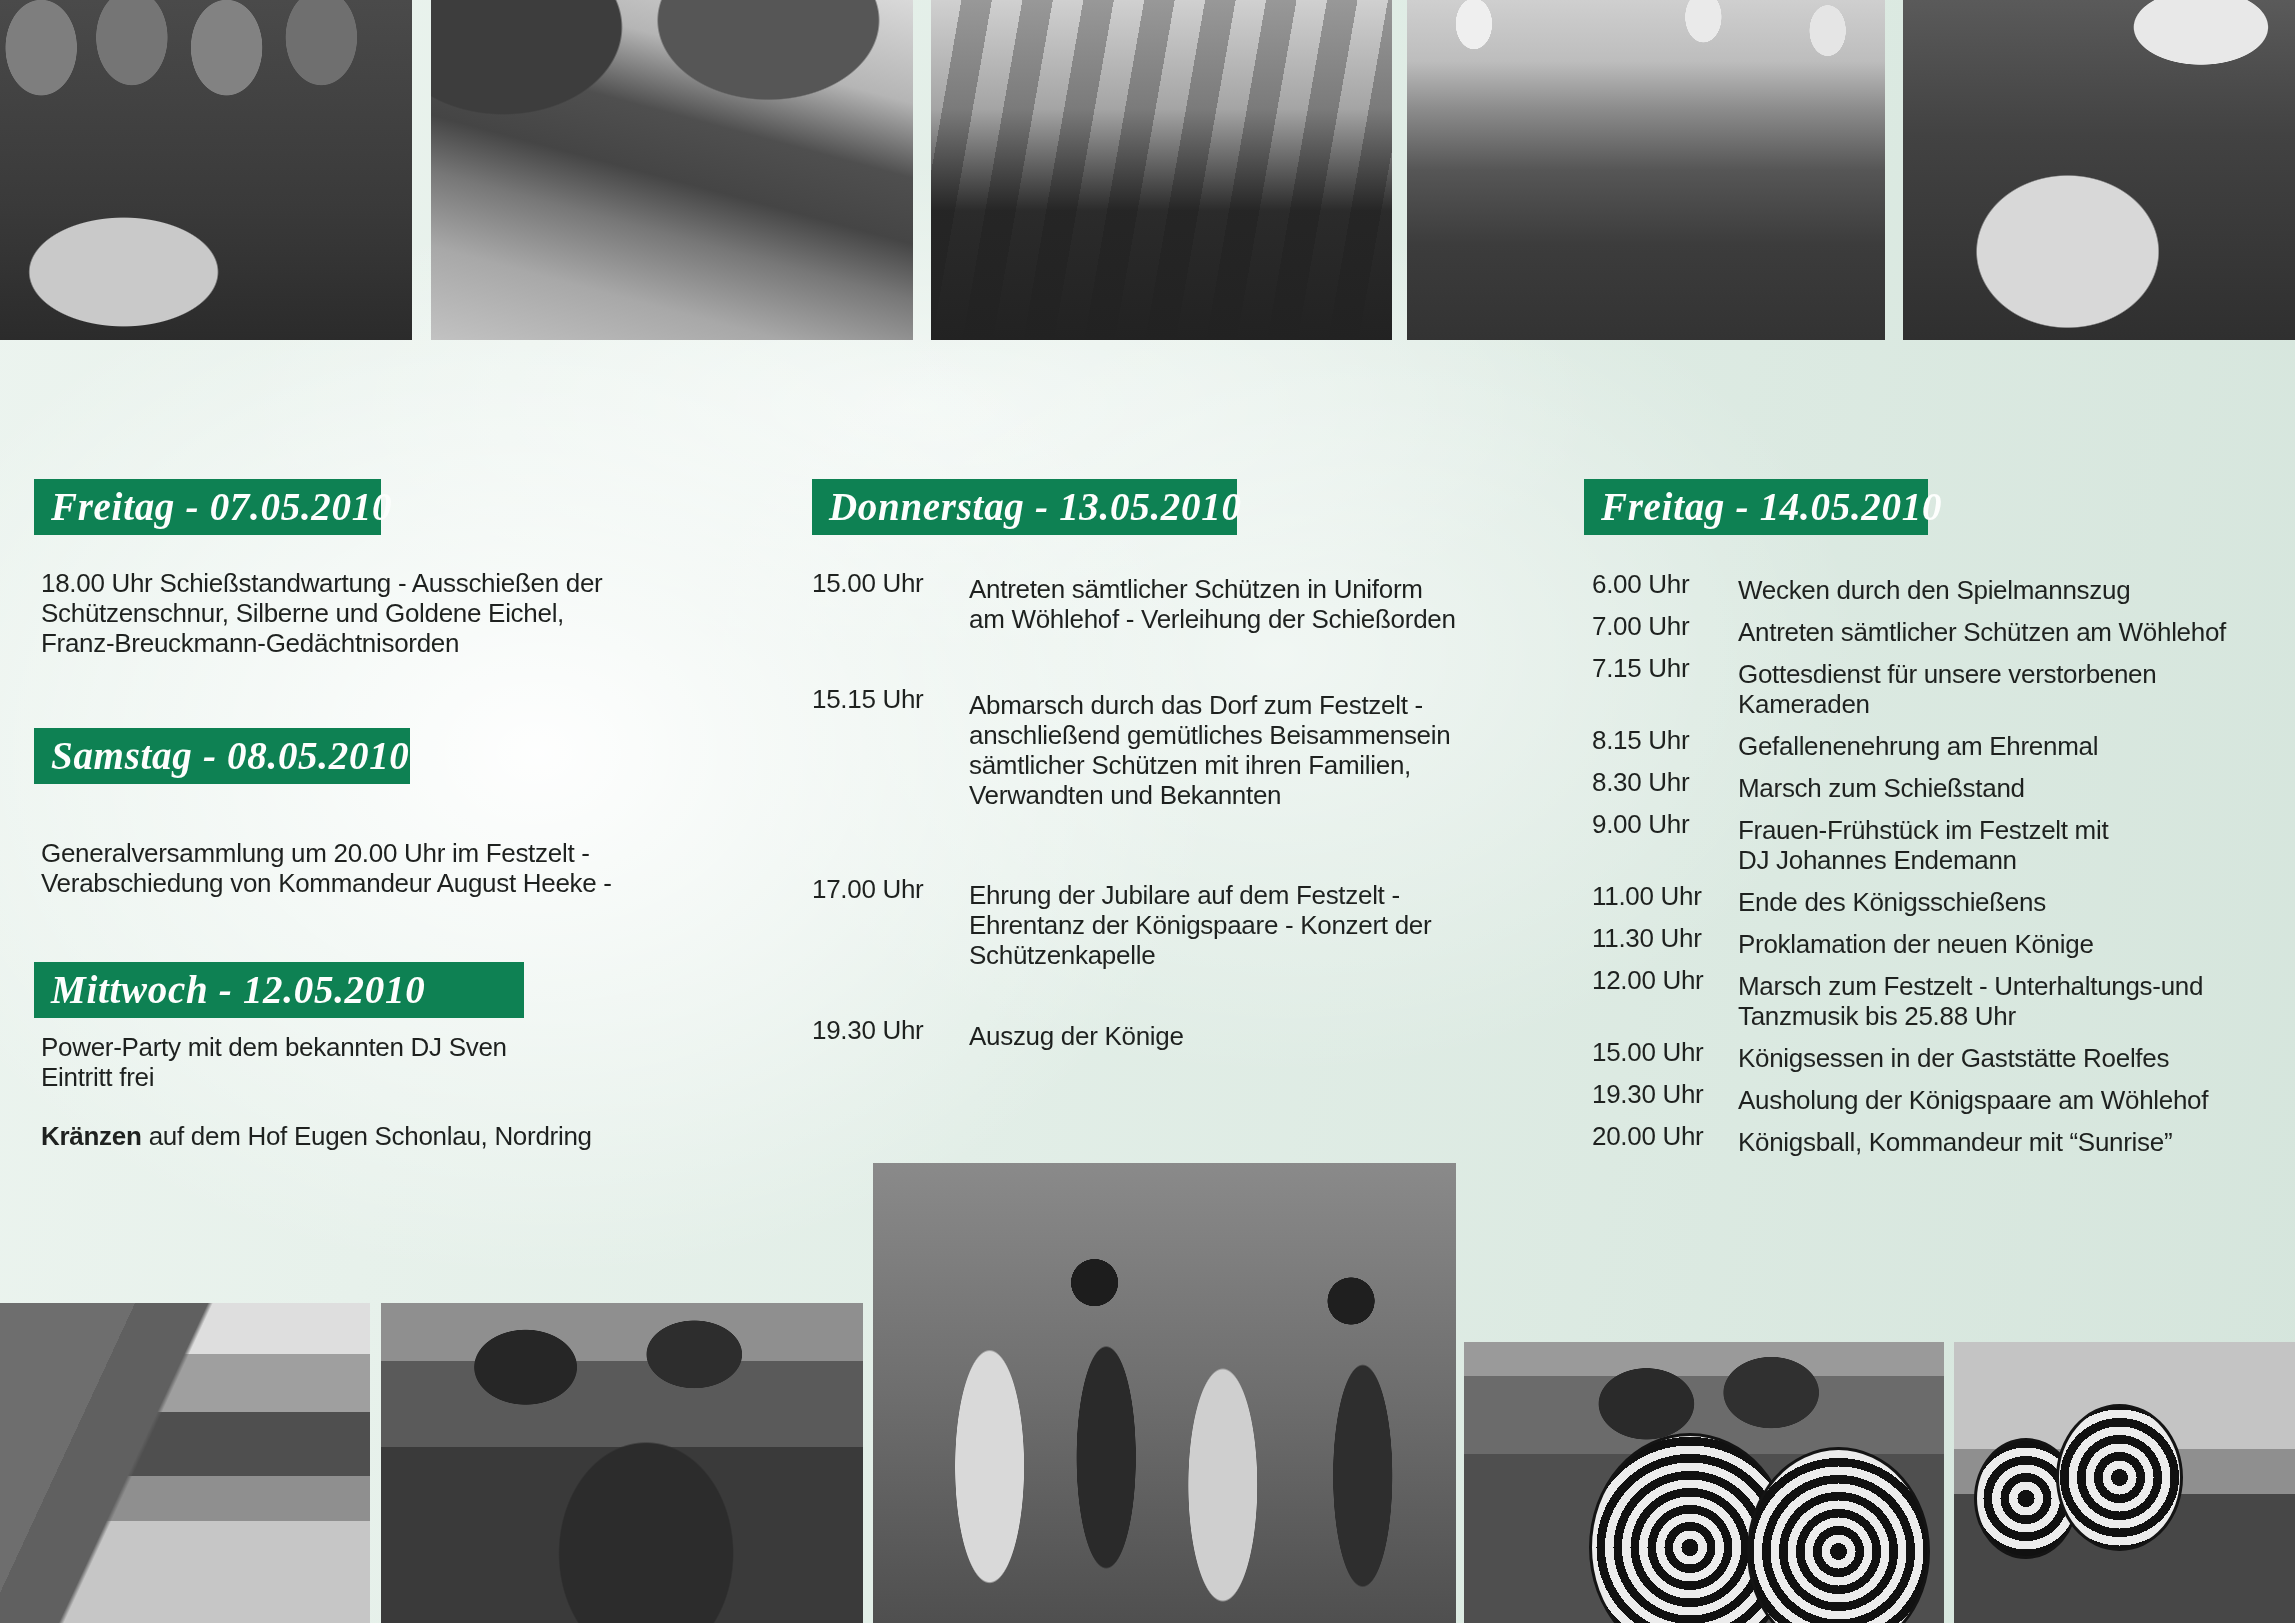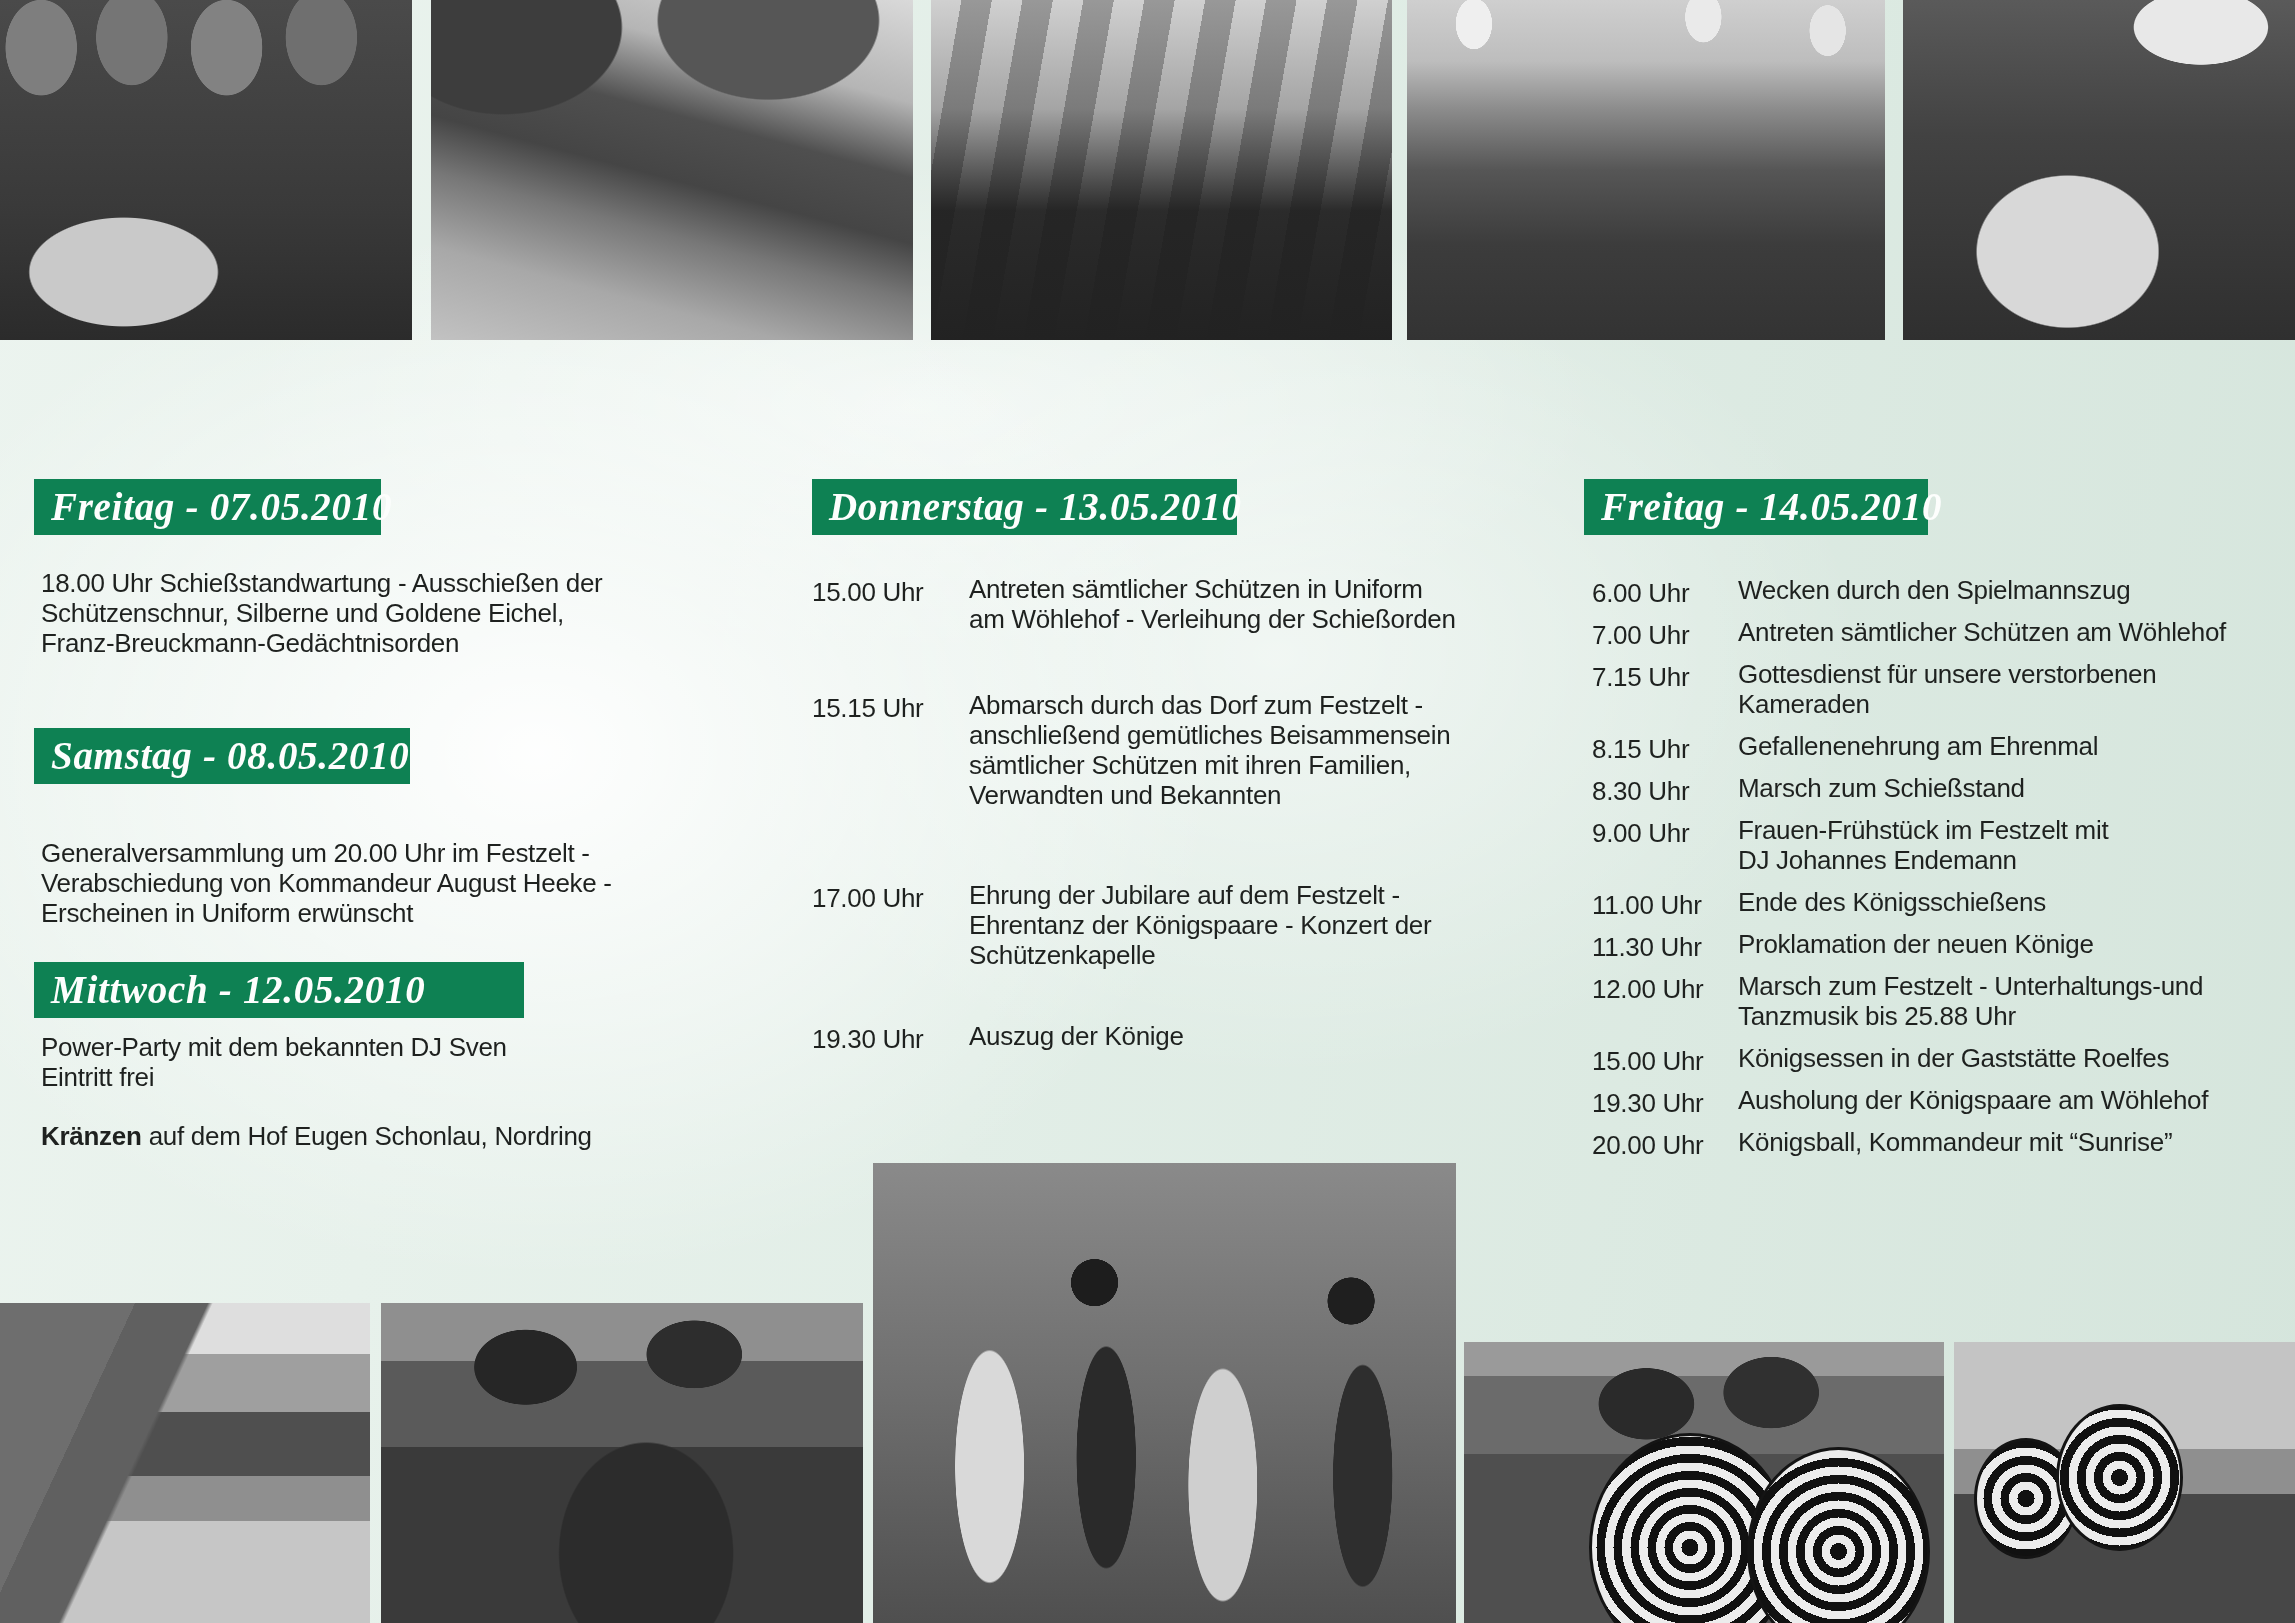--- a/index.html
+++ b/index.html
@@ -75,21 +75,21 @@
     color:#fdfefd;
     font-family:"Liberation Serif",serif;
     font-style:italic;font-weight:bold;
     font-size:39px;line-height:55px;
     padding-left:17px;box-sizing:border-box;
     letter-spacing:0.7px;white-space:nowrap;
   }
   .para{position:absolute;color:#1e211f;font-size:26px;line-height:30px;letter-spacing:-0.3px;}
   .ln{white-space:nowrap;}
   .entry{position:absolute;color:#1e211f;font-size:26px;line-height:30px;letter-spacing:-0.3px;}
-  .time{position:absolute;left:0;top:0;white-space:nowrap;margin-top:9px;}
+  .time{position:absolute;left:0;top:0;white-space:nowrap;}
   .desc{position:absolute;top:6px;}
   .bold{font-weight:bold;}
   .kr{margin-left:7.2px;}
 </style>
 </head>
 <body>
 
 <div class="page">
 
   <div class="photo pt1"></div>
@@ -102,21 +102,20 @@
   <div class="para" style="left:41px;top:568px">
     <div class="ln">18.00 Uhr Schießstandwartung - Ausschießen der</div>
     <div class="ln">Schützenschnur, Silberne und Goldene Eichel,</div>
     <div class="ln">Franz-Breuckmann-Gedächtnisorden</div>
   </div>
 
   <div class="hdr" style="left:34px;top:728px;width:376px">Samstag - 08.05.2010</div>
   <div class="para" style="left:41px;top:838px">
     <div class="ln">Generalversammlung um 20.00 Uhr im Festzelt -</div>
     <div class="ln">Verabschiedung von Kommandeur August Heeke -</div>
-    <div class="ln">Erscheinen in Uniform erwünscht</div>
   </div>
 
   <div class="hdr" style="left:34px;top:962px;width:490px">Mittwoch - 12.05.2010</div>
   <div class="para" style="left:41px;top:1032px">
     <div class="ln">Power-Party mit dem bekannten DJ Sven</div>
     <div class="ln">Eintritt frei</div>
   </div>
   <div class="para" style="left:41px;top:1121px">
     <div class="ln"><span class="bold">Kränzen</span><span class="kr">auf dem Hof Eugen Schonlau, Nordring</span></div>
   </div>

